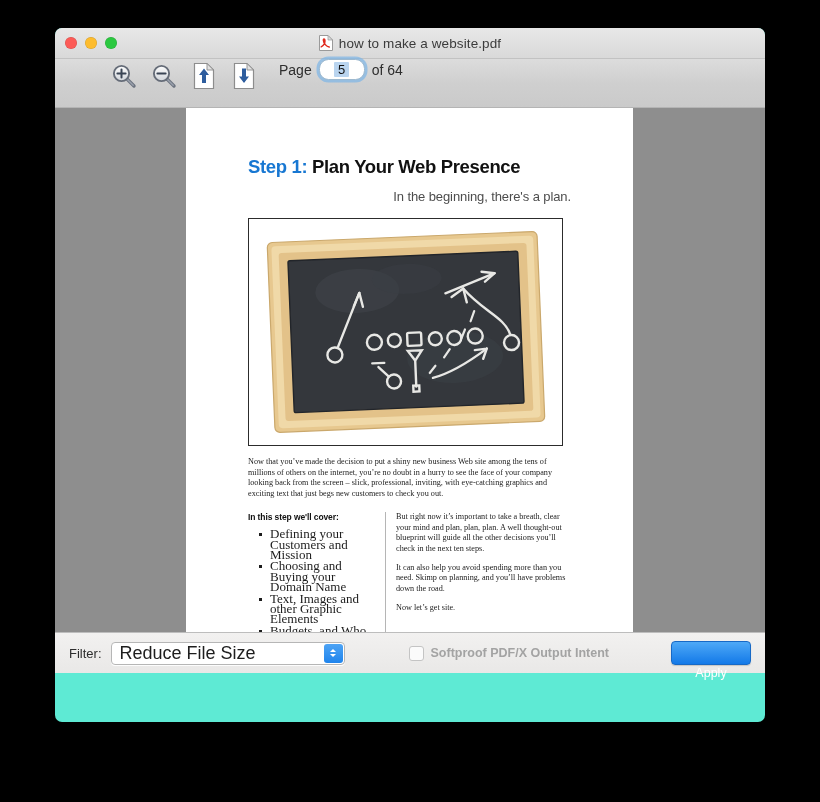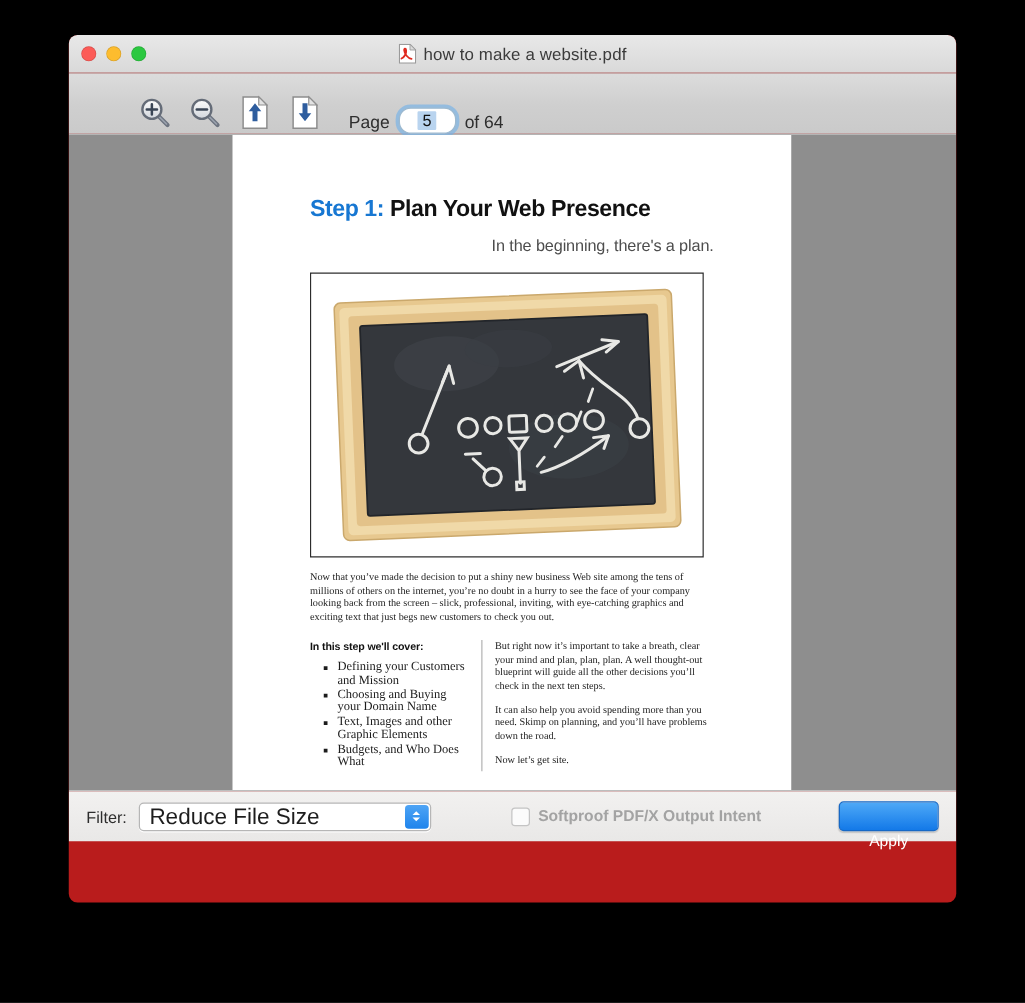--- a/index.html
+++ b/index.html
@@ -21,21 +21,21 @@
   }
 
   
   .window {
     position: absolute;
     left: 55px;
     top: 28px;
     width: 710px;
     height: 694px;
     border-radius: 7px;
-    background: #b91c1c;
+    background: #5eead4;
     overflow: hidden;
     box-shadow: 0 10px 34px rgba(0,0,0,0.75);
   }
 
   
   .titlebar {
     position: relative;
     height: 30px;
     background: linear-gradient(to bottom, #e8e8e8 0%, #d9d9d9 100%);
     border-bottom: 1px solid #c2c2c2;
@@ -77,21 +77,21 @@
     letter-spacing: 0.1px;
   }
 
   
   .toolbar {
     position: relative;
     height: 48px;
     background: linear-gradient(to bottom, #dcdcdc 0%, #cfcfcf 52%, #cacaca 100%);
     border-bottom: 1px solid #b4b4b4;
     display: flex;
-    align-items: flex-end;
+    align-items: flex-start;
     padding-left: 52px;
   }
   .tb-btn {
     width: 34px; height: 34px;
     margin-right: 6px;
     display: flex;
     align-items: center;
     justify-content: center;
     cursor: default;
   }
@@ -206,21 +206,21 @@
     font-size: 8.5px;
     font-weight: bold;
     color: #111;
     letter-spacing: -0.1px;
   }
   ul.cover-list {
     margin: 7px 0 0 0;
     padding-left: 22px;
     list-style: none;
     font-family: "Liberation Serif", serif;
-    font-size: 10px;
+    font-size: 13px;
     line-height: 10.2px;
     color: #1c1c1c;
   }
   ul.cover-list li {
     position: relative;
     margin-bottom: 1.5px;
   }
   ul.cover-list li::before {
     content: "";
     position: absolute;

